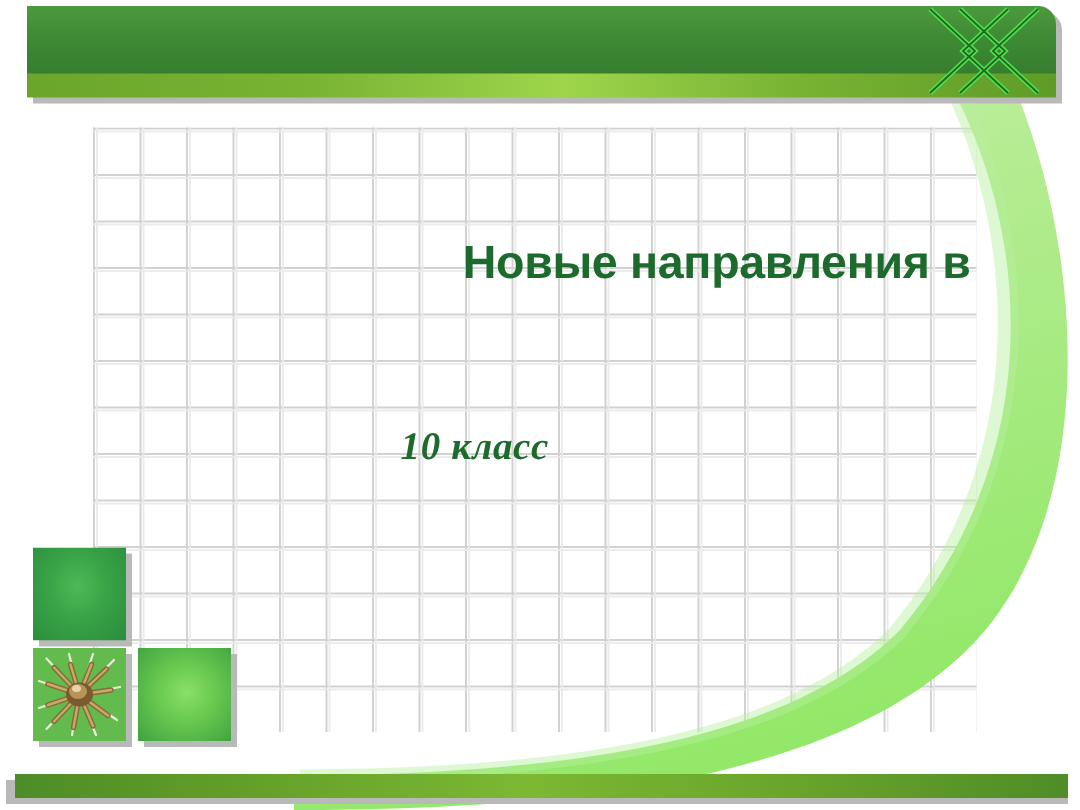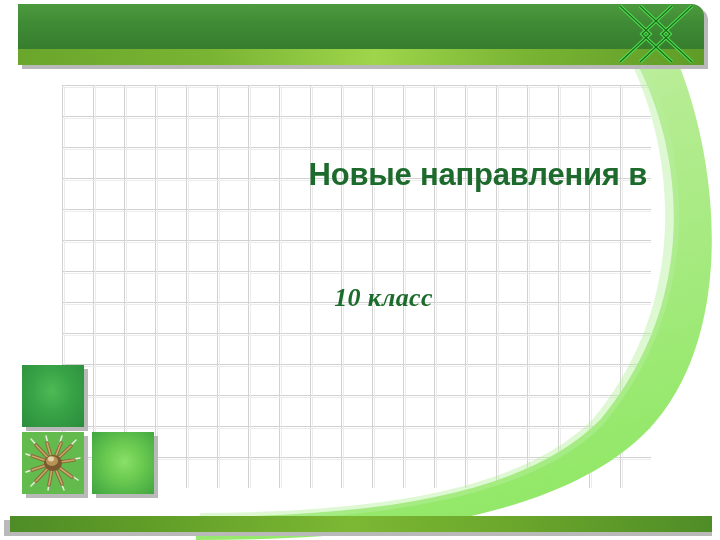--- a/index.html
+++ b/index.html
@@ -110,21 +110,21 @@
     line-height: 1.28;
     color: #1d6b2c;
     letter-spacing: -0.2px;
   }
   #subtitle-block {
     position: absolute;
     left: 200px;
     top: 283px;
     width: 233px;
     z-index: 4;
-    text-align: right;
+    text-align: center;
   }
   #slide-subtitle {
     margin: 0;
     font-family: "Liberation Serif", serif;
     font-size: 26px;
     font-style: italic;
     font-weight: bold;
     color: #1d6b2c;
     letter-spacing: .4px;
   }

